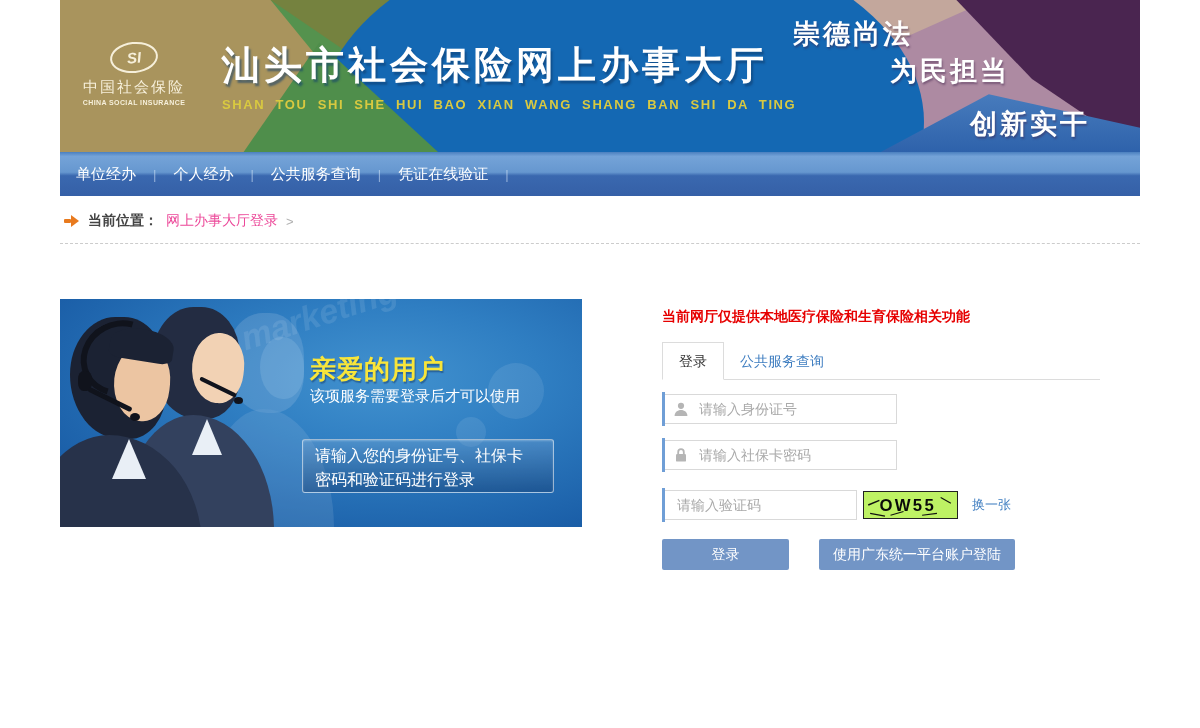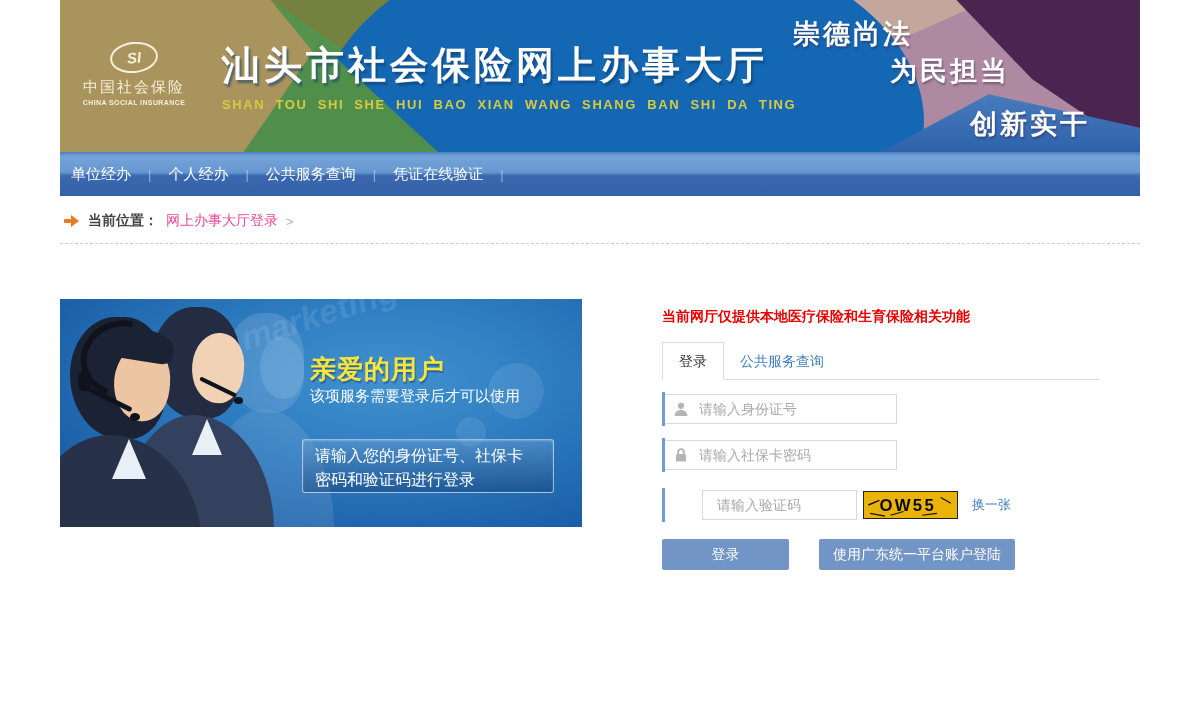--- a/index.html
+++ b/index.html
@@ -35,21 +35,21 @@
   .pinyin { margin-top:6px; color:#d9c940; font-size:13px; font-weight:bold;
             letter-spacing:1.6px; word-spacing:5px; white-space:nowrap; }
 
   .slogan { position:absolute; color:#fff; font-size:27px; font-weight:bold; letter-spacing:3px;
             text-shadow:1px 2px 2px rgba(60,30,70,.45); white-space:nowrap; }
   .slogan-1 { left:733px; top:16px;text-align:center; }
   .slogan-2 { left:830px; top:53px; }
   .slogan-3 { left:910px; top:106px; }
 
   
-  .nav { width:1080px; height:44px; display:flex; align-items:center; padding-left:11px;
+  .nav { width:1080px; height:44px; display:flex; align-items:center; padding-left:16px;
          background:linear-gradient(180deg,#4b80bf 0%, #74a3d8 10%, #6697cf 46%, #3a68af 54%, #3560a7 100%); }
   .nav-item { color:#fff; font-size:15px; cursor:pointer; white-space:nowrap; }
   .nav-sep { color:rgba(215,232,250,.55); margin:0 17px; font-size:13px; }
 
   
   .breadcrumb { padding:16px 0 13px 4px; border-bottom:1px dashed #cccccc;
                 display:flex; align-items:center; font-size:14px; }
   .bc-arrow { display:inline-block; position:relative; width:16px; height:12px; margin-right:8px; }
   .bc-arrow .bar { position:absolute; left:0; top:4px; width:7px; height:4px; background:#e87a1e; border-radius:1px; }
   .bc-arrow .tri { position:absolute; left:7px; top:0; width:0; height:0;
@@ -101,24 +101,24 @@
 
   .field { position:relative; width:235px; height:30px; }
   .f1 { margin-top:14px; } .f2 { margin-top:16px; }
   .field input { width:100%; height:100%; border:1px solid #d9d9d9; padding:0 8px 0 36px;
                  font-size:14px; color:#6d28d9; outline:none; font-family:"Liberation Sans",sans-serif; }
   .field input::placeholder { color:#a9a9a9; }
   .field .bar { position:absolute; left:0; top:-2px; width:3px; height:34px; background:#6f9ed6; }
   .field .f-icon { position:absolute; left:11px; top:7px; width:16px; height:16px; }
 
   .captcha-row { display:flex; align-items:center; margin-top:20px; }
-  .field-captcha { width:195px;padding-left:40px; }
+  .field-captcha { width:195px; }
   .field-captcha input { padding-left:14px; }
   .captcha-img { margin-left:6px; width:95px; height:28px; border:1px solid #222;
-                 background:#eab308; cursor:pointer; flex:none; }
+                 background:#bef264; cursor:pointer; flex:none; }
   .refresh-link { margin-left:14px; color:#3e7dc0; font-size:13px; text-decoration:none; cursor:pointer; }
 
   .btn-row { display:flex; margin-top:19px; gap:30px; }
   .btn { height:31px; background:#7295c6; color:#fff; font-size:14px; border:none;
          border-radius:2px; cursor:pointer; font-family:"Liberation Sans",sans-serif; }
   .btn-login { width:127px; }
   .btn-gd { width:196px; }
 
   
   .footer { margin-top:125px; text-align:center; color:#888; font-size:12.5px; }

